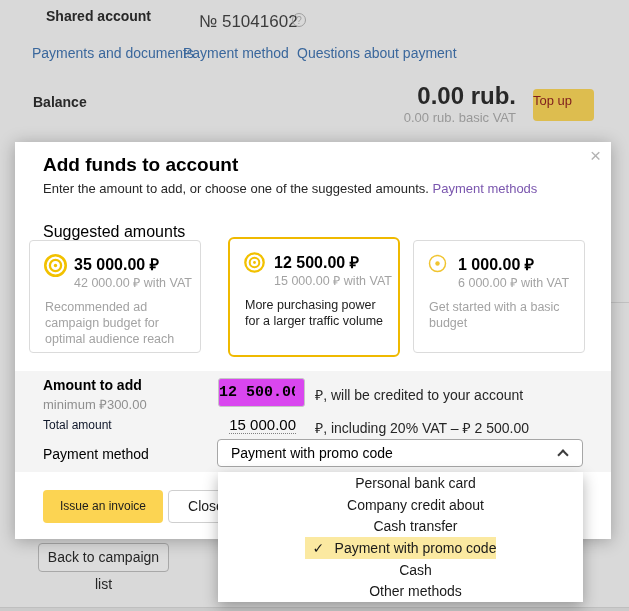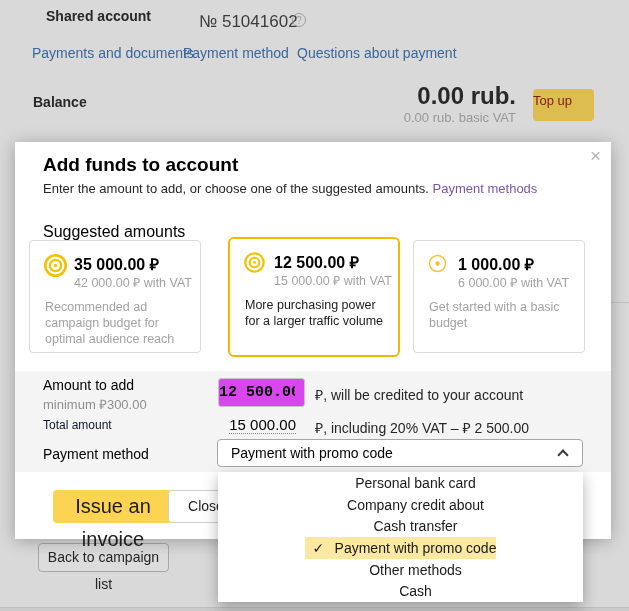--- a/index.html
+++ b/index.html
@@ -32,33 +32,33 @@
   .card { top:98px; width:172px; height:113px; border:1px solid #dbdbdb; border-radius:4px; background:#fff; cursor:pointer; }
   .card-0 { left:14px; } .card-1 { left:213px; } .card-2 { left:398px; }
   .card.selected { top:95px; height:120px; border:2px solid #efb900; border-radius:6px; }
   .coin { left:13px; top:12px; }
   .card-amount { left:44px; top:12px; font-size:16px; font-weight:700; color:#000; }
   .card-vat { left:44px; top:33px; font-size:12.5px; color:#a3a3a3; }
   .card-desc { left:15px; top:58px; width:147px; font-size:12.5px; line-height:16px; color:#a3a3a3; }
   .card.selected .card-desc { color:#1c1c1c; }
 
   .form-section { left:0; top:229px; width:596px; height:101px; background:#f4f4f4; }
-  .amount-label { left:28px; top:235px; font-size:14px; font-weight:400; color:#000; }
+  .amount-label { left:28px; top:235px; font-size:14px; font-weight:700; color:#000; }
   .amount-hint { left:28px; top:253px; font-size:13px; color:#8f8f8f; }
   .amount-input { left:203px; top:236px; width:87px; height:29px; border:1px solid #c6c6c6; border-radius:3px; background:#d946ef; text-align:right; padding-right:9px; font-weight:700; font-size:15px; color:#000; font-family:Liberation Mono, monospace; outline:none; }
   .amount-suffix { left:300px; top:243px; font-size:14px; color:#262626; }
   .total-label { left:28px; top:276px; font-size:12px; color:#0f172a; }
   .total-value-box { left:203px; top:274px; width:87px; text-align:right; padding-right:9px; font-size:15px; color:#000; }
   .total-value-box span { border-bottom:1px dotted #808080; cursor:pointer; }
   .total-suffix { left:300px; top:276px; font-size:14px; color:#262626; }
   .method-label { left:28px; top:304px; font-size:14px; color:#000; }
   .select { left:202px; top:297px; width:366px; height:28px; border:1px solid #a6a6a6; border-radius:4px; background:#fff; font-size:14px; color:#000; line-height:26px; padding-left:13px; cursor:pointer; }
   .chevron-up { position:absolute; right:15px; top:11px; width:8px; height:8px; border-left:2px solid #3c3c3c; border-top:2px solid #3c3c3c; transform:rotate(45deg); }
 
-  .issue-btn { left:28px; top:348px; width:120px; height:33px; background:#fcd452; border-radius:4px; font-size:20px; color:#1c1c1c; text-align:center; line-height:33px; cursor:pointer;margin-left:10px; }
+  .issue-btn { left:28px; top:348px; width:120px; height:33px; background:#fcd452; border-radius:4px; font-size:12px; color:#1c1c1c; text-align:center; line-height:33px; cursor:pointer; }
   .close-btn { left:153px; top:348px; width:76px; height:33px; background:#fff; border:1px solid #cfcfcf; border-radius:4px; font-size:14px; color:#1c1c1c; text-align:center; line-height:31px; cursor:pointer; }
 
   
   .back-btn { left:38px; top:543px; width:131px; height:29px; background:#dcdcdc; border:1px solid #a8a8a8; border-radius:4px; font-size:14px; color:#262626; text-align:center; line-height:27px; cursor:pointer; }
 
   
   .dropdown { left:218px; top:472px; width:365px; height:130px; background:#fff; box-shadow:0 5px 14px rgba(0,0,0,0.3); z-index:20; display:flex; flex-direction:column;align-items:center; }
   .option { flex:1; display:flex; align-items:center; padding-left:30px; font-size:14px; color:#1a1a1a; position:relative; cursor:pointer; }
   .option.selected { background:#fbe9a1; }
   .option .check { position:absolute; left:8px; font-size:14px; color:#1a1a1a; }
@@ -159,20 +159,20 @@
         <span>Company credit about</span>
       </div>
     <div class="option">
         <span>Cash transfer</span>
       </div>
     <div class="option selected">
         <span class="check">✓</span>
         <span>Payment with promo code</span>
       </div>
     <div class="option">
-        <span>Other methods</span>
+        <span>Cash</span>
       </div>
     <div class="option">
-        <span>Cash</span>
+        <span>Other methods</span>
       </div>
   </div>
 
 </div>
 
 </body></html>

